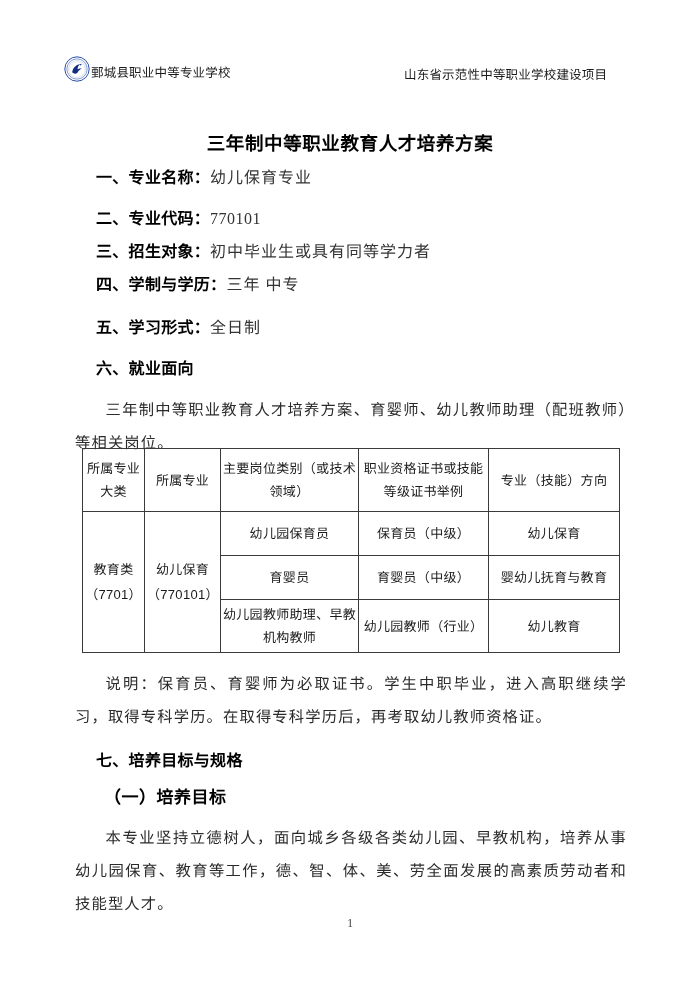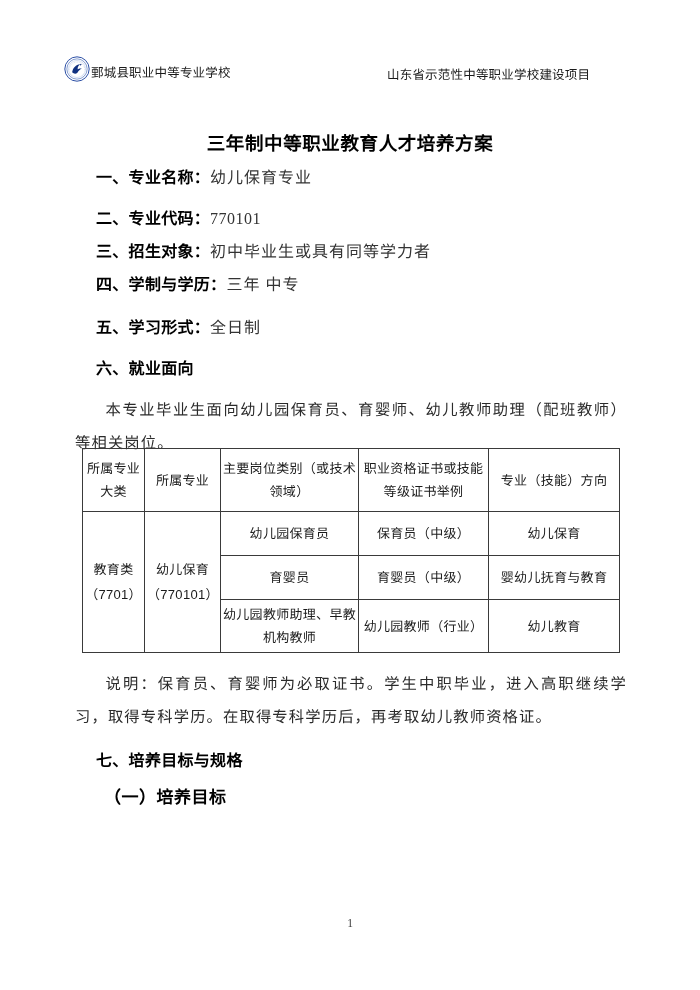--- a/index.html
+++ b/index.html
@@ -50,21 +50,21 @@
   .header-school {
     font-size: 12.5px;
     line-height: 1;
     letter-spacing: 0.2px;
     color: #1a1a1a;
     position: relative;
     top: 4px;
   }
   .header-right {
     position: absolute;
-    left: 323px;
+    left: 340px;
     top: 50%;
     transform: translateY(-50%);
     font-size: 12.5px;
     letter-spacing: 0.2px;
     color: #1a1a1a;
     white-space: nowrap;
     top: 17px;
   }
 
   
@@ -224,21 +224,21 @@
   </div>
 
   <div class="sec sec-5">
     <span class="sec-label">五、学习形式：</span><span class="sec-value">全日制</span>
   </div>
 
   <div class="sec sec-6">
     <span class="sec-label">六、就业面向</span>
   </div>
 
-  <p class="para para-employment">本专业毕业生面向幼儿园保育员、育婴师、幼儿教师助理（配班教师）等相关岗位。</p>
+  <p class="para para-employment">三年制中等职业教育人才培养方案、育婴师、幼儿教师助理（配班教师）等相关岗位。</p>
 
   <table class="job-table">
     <colgroup>
       <col class="col1">
         <col class="col2">
         <col class="col3">
         <col class="col4">
         <col class="col5">
     </colgroup>
     <thead>
@@ -272,16 +272,17 @@
   </table>
 
   <p class="para para-note">说明：保育员、育婴师为必取证书。学生中职毕业，进入高职继续学习，取得专科学历。在取得专科学历后，再考取幼儿教师资格证。</p>
 
   <div class="sec sec-7">
     <span class="sec-label">七、培养目标与规格</span>
   </div>
 
   <div class="sec-7b">（一）培养目标</div>
 
+  <p class="para para-goal">本专业坚持立德树人，面向城乡各级各类幼儿园、早教机构，培养从事幼儿园保育、教育等工作，德、智、体、美、劳全面发展的高素质劳动者和技能型人才。</p>
 
   <div class="page-number">1</div>
 
 </div>
 
 </body></html>

